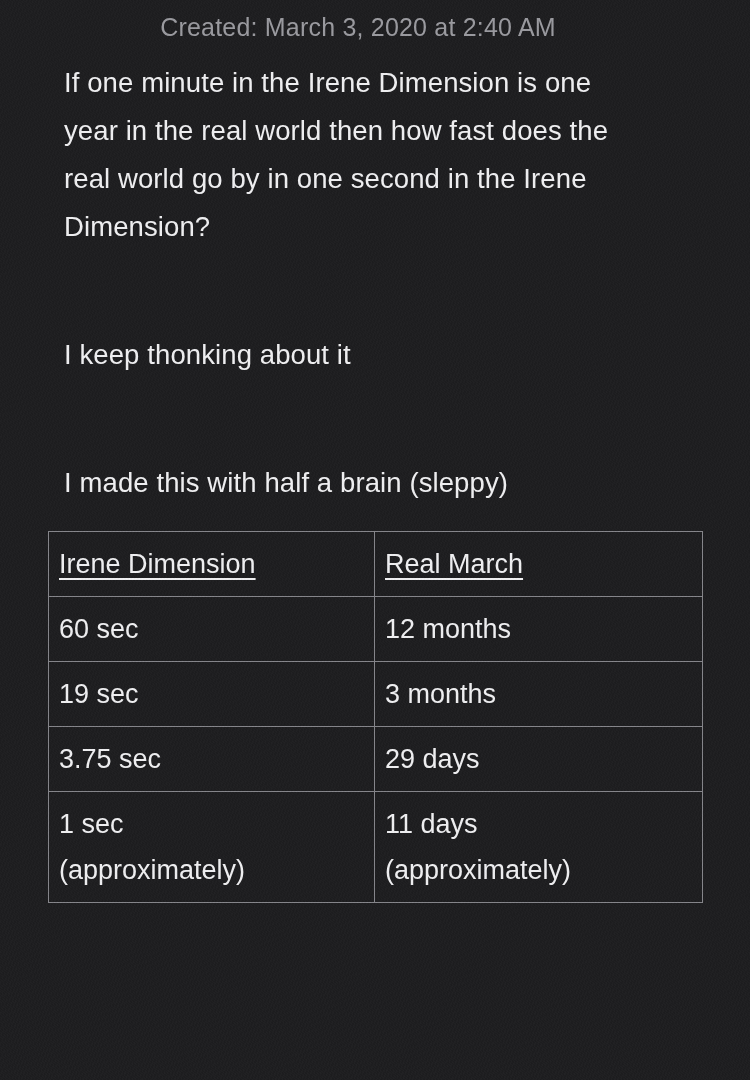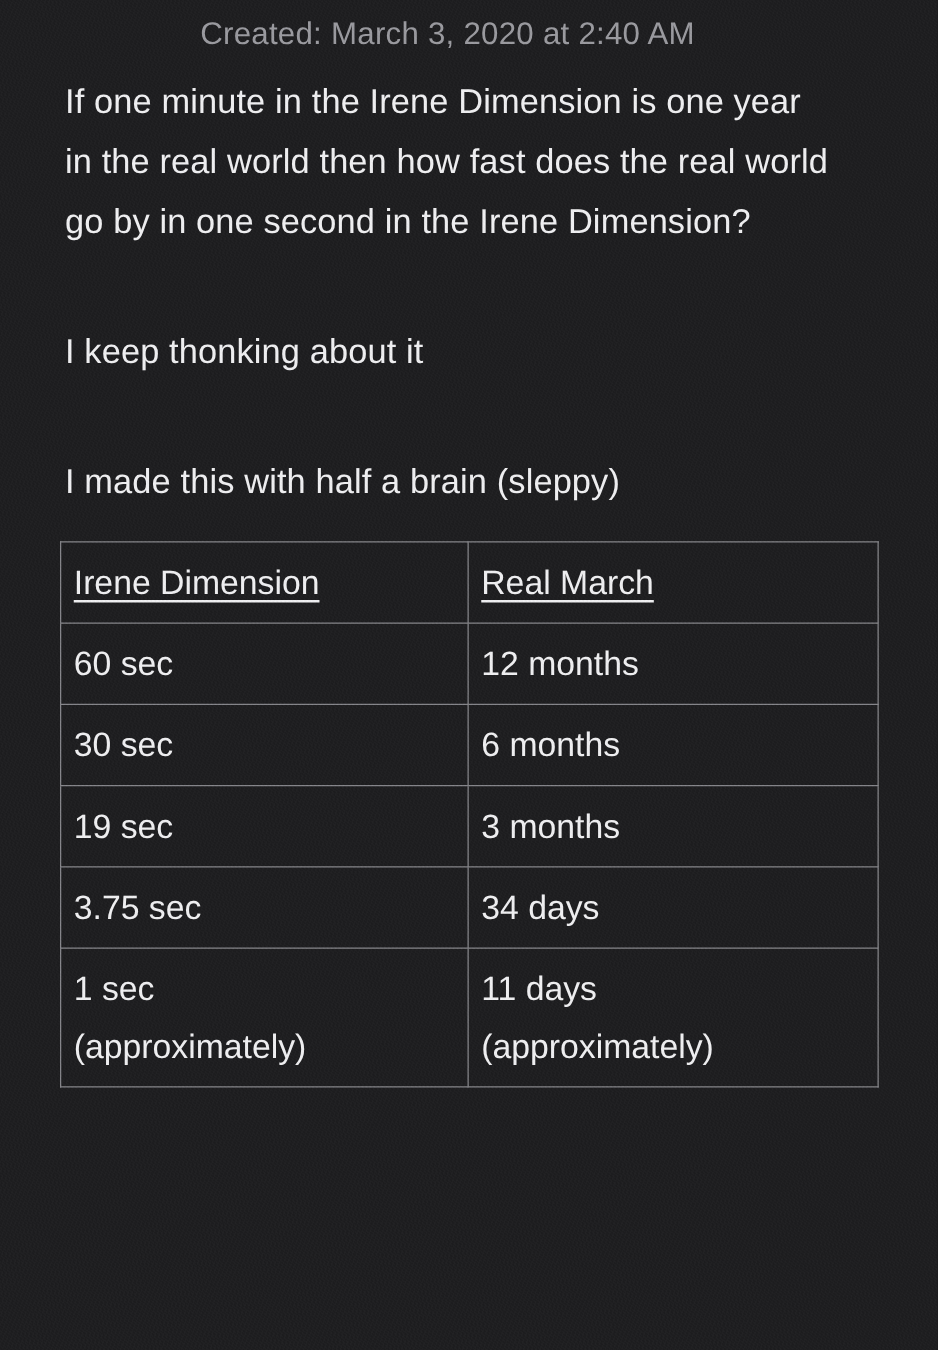--- a/index.html
+++ b/index.html
@@ -45,21 +45,21 @@
   .note-body {
     padding: 0 48px 0 48px;
     margin-top: 14px;
   }
   .para {
     color: #f1f1f3;
     font-size: 27.5px;
     line-height: 48px;
     letter-spacing: 0.1px;
     font-weight: 400;
-    margin: 4px;
+    margin: 16px;
     white-space: pre-wrap;
   }
   .para-gap {
     height: 48px;
   }
   .table-wrap {
     margin-top: 24px;
     padding: 0 56px 0 48px;
   }
   table.irene-table {
@@ -127,40 +127,32 @@
         <tr>
           <td>
               <span class="cell-line">60 sec</span>
             </td>
           <td>
               <span class="cell-line">12 months</span>
             </td>
         </tr>
         <tr>
           <td>
-              <span class="cell-line">30 sec</span>
-            </td>
-          <td>
-              <span class="cell-line">6 months</span>
-            </td>
-        </tr>
-        <tr>
-          <td>
               <span class="cell-line">19 sec</span>
             </td>
           <td>
               <span class="cell-line">3 months</span>
             </td>
         </tr>
         <tr>
           <td>
               <span class="cell-line">3.75 sec</span>
             </td>
           <td>
-              <span class="cell-line">34 days</span>
+              <span class="cell-line">29 days</span>
             </td>
         </tr>
         <tr>
           <td>
             <span class="cell-line">1 sec</span>
             <span class="cell-line">(approximately)</span>
           </td>
           <td>
             <span class="cell-line">11 days</span>
             <span class="cell-line">(approximately)</span>

